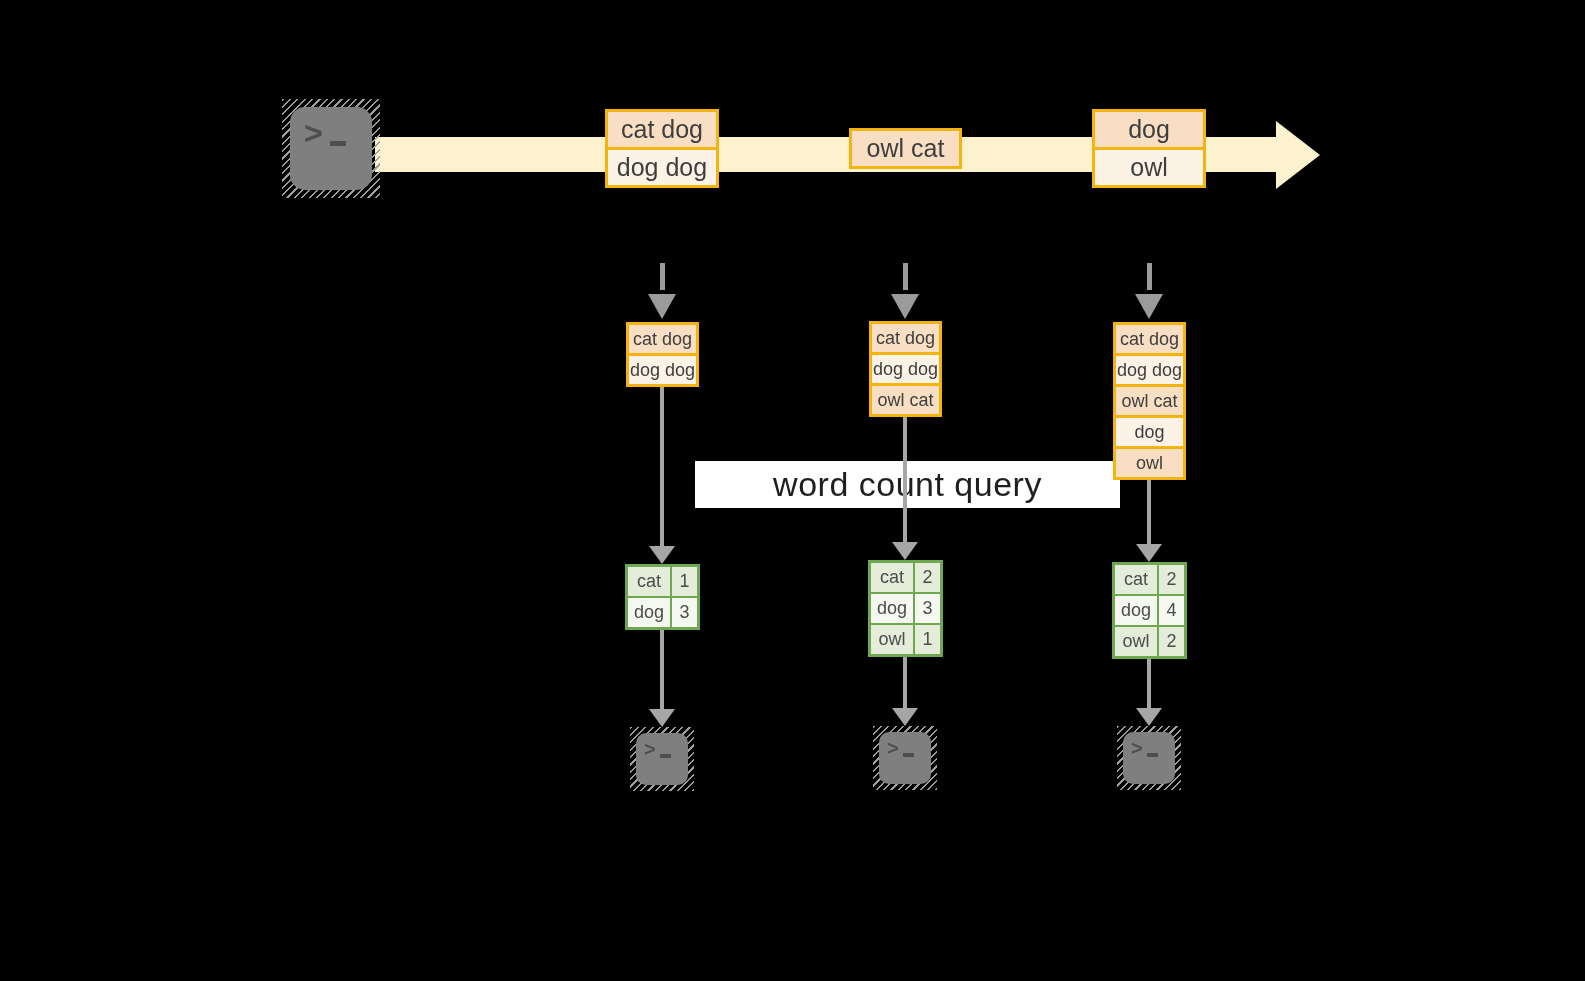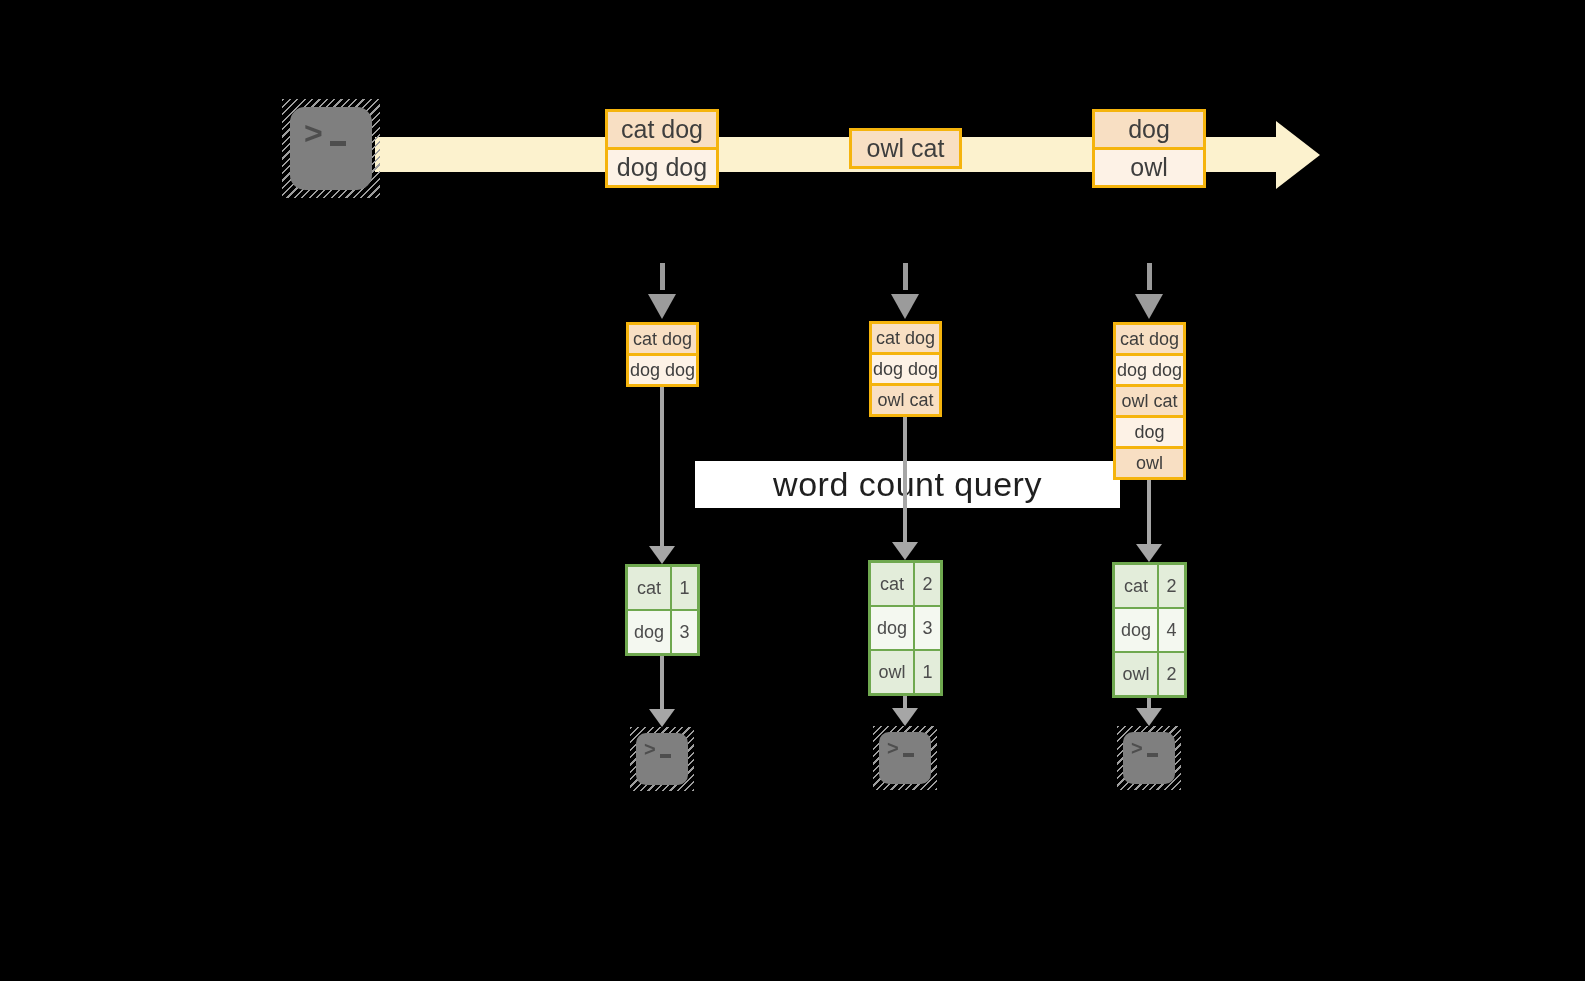--- a/index.html
+++ b/index.html
@@ -20,21 +20,21 @@
   .ebox { position:absolute; border:3px solid #F5B40D; box-sizing:border-box; z-index:3; background:#F5B40D; }
   .ecell { display:flex; align-items:center; justify-content:center; color:#3E3E3E; }
   .ecell + .ecell { margin-top:3px; }
   .ebox.big .ecell { height:35px; font-size:25px; }
   .ebox.small .ecell { height:28px; font-size:18px; }
   .fill-dark  { background:#F8DFC3; }
   .fill-light { background:#FDF2E6; }
 
   
   .gtable { position:absolute; border:3px solid #6FA84F; background:#6FA84F; box-sizing:border-box; z-index:3; }
-  .grow { display:flex; height:42px; }
+  .grow { display:flex; height:29px; }
   .grow + .grow { margin-top:2px; }
   .gword { width:42px; margin-right:2px; display:flex; align-items:center; justify-content:center;
            font-size:18px; color:#4C4C4C; }
   .gcount { flex:1; display:flex; align-items:center; justify-content:center; font-size:18px; color:#4C4C4C; }
   .grow.dark  .gword, .grow.dark  .gcount { background:#E3EDDA; }
   .grow.light .gword, .grow.light .gcount { background:#F4F8F0; }
 
   
   .vline { position:absolute; width:4px; background:#A6A6A6; z-index:2; }
   .vdash { position:absolute; width:5px; background:#9B9B9B; z-index:2; }

